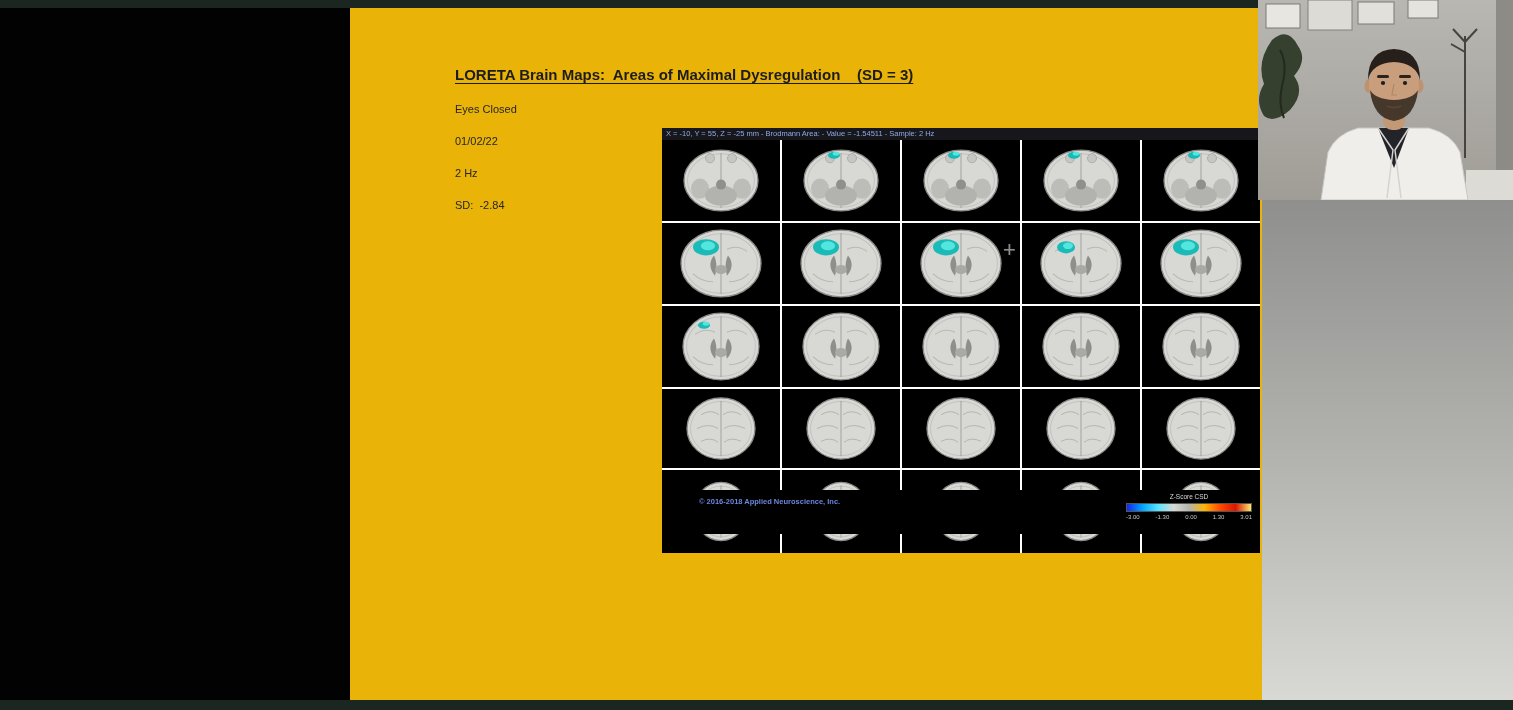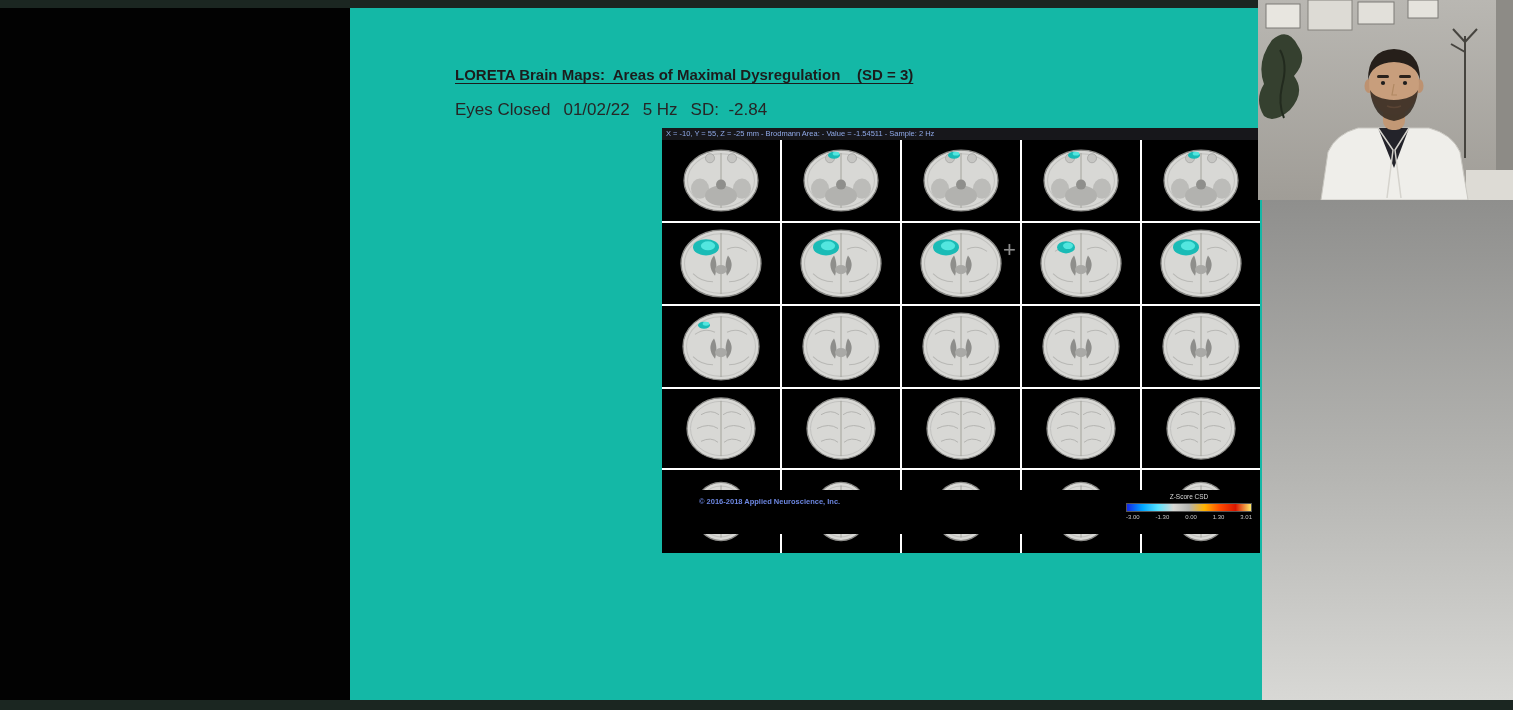--- a/index.html
+++ b/index.html
@@ -2,30 +2,30 @@
 <html><head>
 <meta charset="utf-8">
 <style>
   * { box-sizing: border-box; margin: 0; padding: 0; }
   html, body { width: 1513px; height: 710px; }
   body { position: relative; background: #000; font-family: "Liberation Sans", sans-serif; overflow: hidden; }
 
   .top-strip    { position:absolute; left:0; top:0; width:1513px; height:8px; background:#1b2621; }
   .bottom-strip { position:absolute; left:0; top:700px; width:1513px; height:10px; background:#1b2621; }
   .left-panel   { position:absolute; left:0; top:8px; width:350px; height:692px; background:#020202; }
-  .slide        { position:absolute; left:350px; top:8px; width:912px; height:692px; background:#14b8a6; }
+  .slide        { position:absolute; left:350px; top:8px; width:912px; height:692px; background:#eab308; }
   .right-panel  { position:absolute; left:1262px; top:200px; width:251px; height:500px;
                   background:linear-gradient(180deg,#8f8f8d 0%,#b5b5b2 55%,#d8d8d5 100%); }
   .webcam       { position:absolute; left:1258px; top:0; width:255px; height:200px; background:#a7a5a0; z-index:5; }
   .webcam svg   { display:block; width:100%; height:100%; }
 
   .slide-title  { position:absolute; left:105px; top:58px; font-size:15px; font-weight:bold; color:#1c1c1c;
                   text-decoration:underline; text-underline-offset:3px; white-space:pre; }
-  .slide-meta   { position:absolute; left:105px; top:92px; display:flex; flex-direction:row; gap:13px;
-                  font-size:17px; color:#262626; }
+  .slide-meta   { position:absolute; left:105px; top:92px; display:flex; flex-direction:column; gap:13px;
+                  font-size:11px; color:#262626; }
   .slide-meta div { line-height:19px; white-space:pre; }
 
   .viewer        { position:absolute; left:312px; top:120px; width:598px; height:406px; background:#000; }
   .viewer-header { position:absolute; left:0; top:0; right:0; height:12px; background:#17171b; color:#8fa8e6;
                    font-size:7.5px; line-height:12px; padding-left:4px; white-space:nowrap; overflow:hidden; }
   .grid          { position:absolute; left:0; top:12px; right:0; height:413px; display:grid;
                    grid-template-columns:repeat(5,1fr); grid-template-rows:81px 81px 81px 79px 1fr;
                    gap:2px; background:#ffffff; }
   .cell          { background:#000; overflow:hidden; }
   .viewer-footer { position:absolute; left:0; right:0; bottom:0; height:44px; background:#000; }
@@ -43,21 +43,21 @@
 <div class="screen">
 
   <div class="top-strip"></div>
   <div class="left-panel"></div>
 
   <div class="slide">
     <div class="slide-title">LORETA Brain Maps:  Areas of Maximal Dysregulation    (SD = 3)</div>
     <div class="slide-meta">
       <div>Eyes Closed</div>
       <div>01/02/22</div>
-      <div>5 Hz</div>
+      <div>2 Hz</div>
       <div>SD:  -2.84</div>
     </div>
 
     <div class="viewer">
       <div class="viewer-header">X = -10, Y = 55, Z = -25 mm - Brodmann Area: - Value = -1.54511 - Sample: 2 Hz</div>
       <div class="grid">
           <div class="cell"><svg viewBox="0 0 118 80" width="100%" height="100%" preserveAspectRatio="none">
               <rect width="118" height="80" fill="#000"></rect>
               <ellipse cx="59" cy="40" rx="37" ry="30" fill="#d8d8d5" stroke="#8b8b88" stroke-width="1.3"></ellipse>
               <ellipse cx="59" cy="40" rx="33.5" ry="26.5" fill="none" stroke="#c2c2bf" stroke-width="1"></ellipse>

